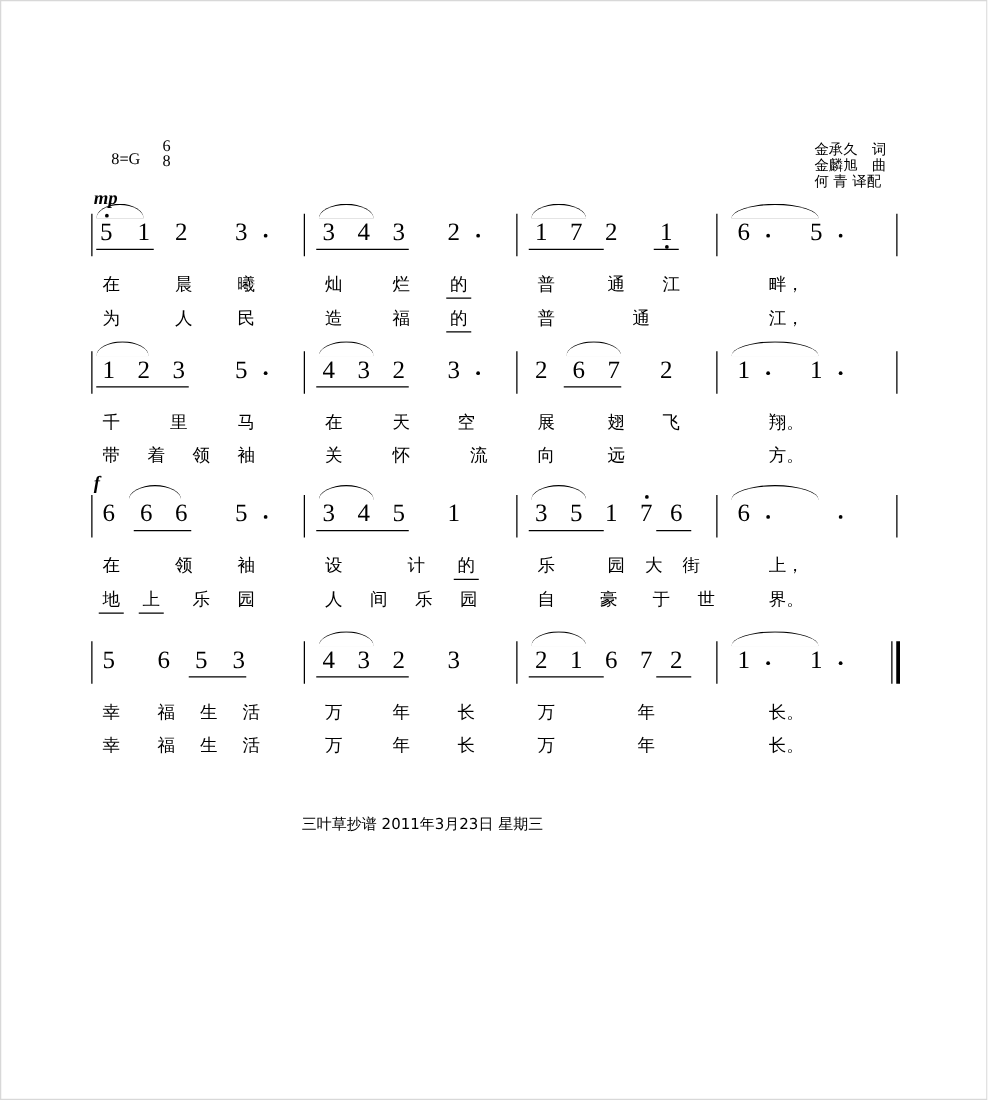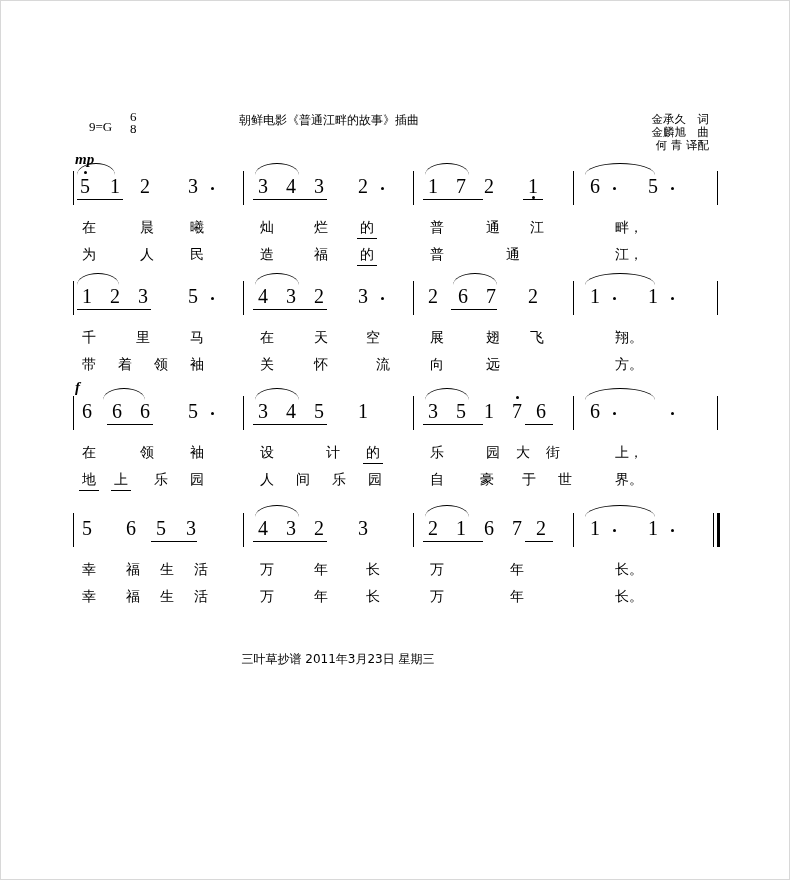--- a/index.html
+++ b/index.html
@@ -67,21 +67,21 @@
     white-space: nowrap;
   }
 
   .credits {
     position: absolute;
     right: 80px;
     top: 112px;
     font-size: 11.5px;
     font-family: "DejaVu Sans", sans-serif;
     line-height: 13px;
-    text-align: right;
+    text-align: left;
     white-space: nowrap;
   }
 
   
   .dyn {
     position: absolute;
     font-family: "Liberation Serif", serif;
     font-style: italic;
     font-weight: bold;
     font-size: 15px;
@@ -199,26 +199,25 @@
     font-family: "DejaVu Sans", sans-serif;
     font-size: 12px;
   }
 </style>
 </head>
 <body>
 
 <div class="sheet">
 
 
-  <div class="key-sig">9=G</div>
+  <div class="key-sig">8=G</div>
   <div class="meter">
     <span class="num">6</span>
     <span class="den">8</span>
   </div>
-  <div class="subtitle">朝鲜电影《普通江畔的故事》插曲</div>
 
   <div class="credits">
     <div>金承久　词</div>
     <div>金麟旭　曲</div>
     <div>何 青 译配</div>
   </div>
 
   <div class="dyn" style="left:74px; top:150px;">mp</div>
 
   <div class="system" style="top:170px;">

